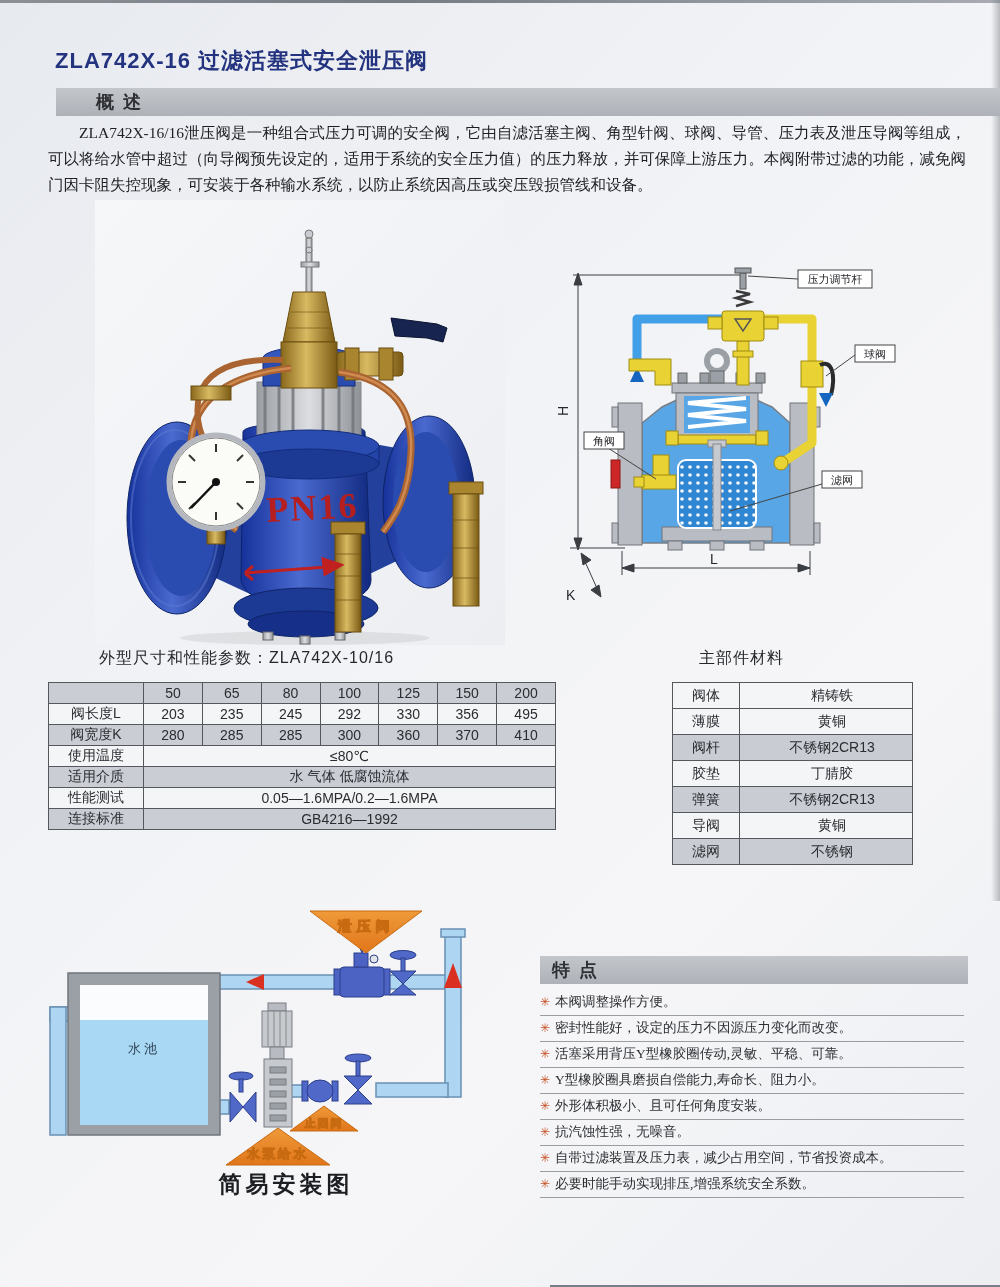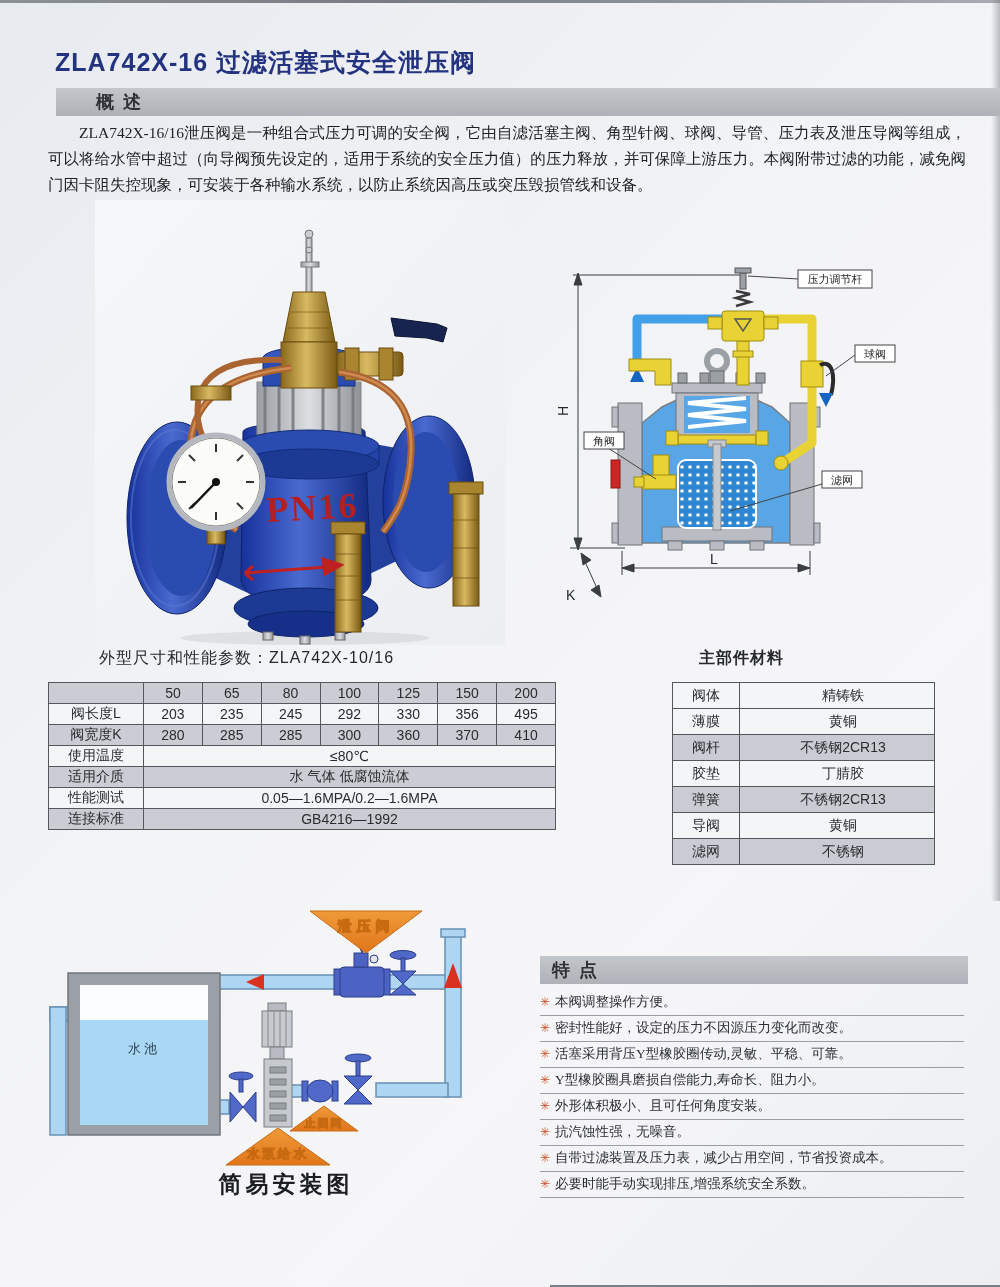--- a/index.html
+++ b/index.html
@@ -5,43 +5,43 @@
   html,body{margin:0;padding:0;background:#d8dade;}
   #page{position:relative;width:1000px;height:1287px;margin:0 auto;overflow:hidden;
         background:linear-gradient(135deg,#e7eaef 0%,#f2f3f6 40%,#f6f6f8 70%,#eceef2 100%);
         font-family:"Liberation Sans","DejaVu Sans",sans-serif;color:#222;}
   .scan-top{position:absolute;top:0;left:0;width:100%;height:3px;
         background:linear-gradient(90deg,#8b9097,#777c84 40%,#a8acb2);}
   .scan-right{position:absolute;top:0;right:0;width:9px;height:70%;
         background:linear-gradient(90deg,rgba(120,126,134,0),rgba(110,116,124,.45));}
   .scan-bottom{position:absolute;bottom:0;left:55%;width:45%;height:2px;background:#7a7e86;}
 
-  .page-title{position:absolute;left:55px;top:46px;font-size:25px;font-weight:bold;
+  .page-title{position:absolute;left:55px;top:46px;font-size:22px;font-weight:bold;
         color:#23337f;letter-spacing:1px;}
   .section-bar{position:absolute;height:28px;line-height:28px;padding-left:12px;
         background:linear-gradient(180deg,#c3c6cb,#aeb1b7);color:#2e3033;
         font-size:18px;font-weight:bold;letter-spacing:2px;}
   #overview-bar{left:56px;top:88px;width:908px;padding-left:40px;}
   #features-bar{left:540px;top:956px;width:416px;}
   .overview-text{position:absolute;left:48px;top:120px;width:918px;
         font-family:"Liberation Serif","DejaVu Serif",serif;
         font-size:15.5px;line-height:26px;text-align:justify;text-indent:2em;color:#1d1f22;}
 
   .tbl-title{position:absolute;font-size:16px;color:#26282c;letter-spacing:1px;margin-left:44px;}
   #spec-title{left:55px;top:648px;}
-  #mat-title{left:655px;top:648px;font-weight:bold;}
+  #mat-title{left:655px;top:648px;font-weight:normal;}
 
   table{border-collapse:collapse;table-layout:fixed;}
   td,th{border:1px solid #54575c;font-weight:normal;text-align:center;vertical-align:middle;
         font-size:14px;color:#2a2c30;padding:0 2px;overflow:hidden;white-space:nowrap;}
   #spec-table{position:absolute;left:48px;top:682px;width:508px;}
   #spec-table tr{height:21px;padding-left:40px;}
   #spec-table tr:nth-child(odd){background:#caced4;}
   #spec-table tr:nth-child(even){background:#f4f5f7;}
-  #mat-table{position:absolute;left:672px;top:682px;width:263px;border-radius:15px;}
+  #mat-table{position:absolute;left:672px;top:682px;width:241px;border-radius:15px;}
   #mat-table tr{height:26px;background:#f4f5f7;}
   #mat-table tr:nth-child(2n+3){background:#c9cdd3;}
   #mat-table td:first-child{width:62px;}
   #mat-table td:last-child{text-align:center;padding-left:14px;}
 
   .features-list{position:absolute;left:540px;top:990px;width:424px;margin:0;padding:0;list-style:none;}
   .features-list li{display:flex;align-items:baseline;gap:5px;height:25px;line-height:24px;
         border-bottom:1px solid #9a9da2;font-size:13.5px;color:#2d2f33;
         font-family:"Liberation Serif","DejaVu Serif",serif;}
   .features-list .star{color:#c8542a;font-size:12px;flex:0 0 auto;}

